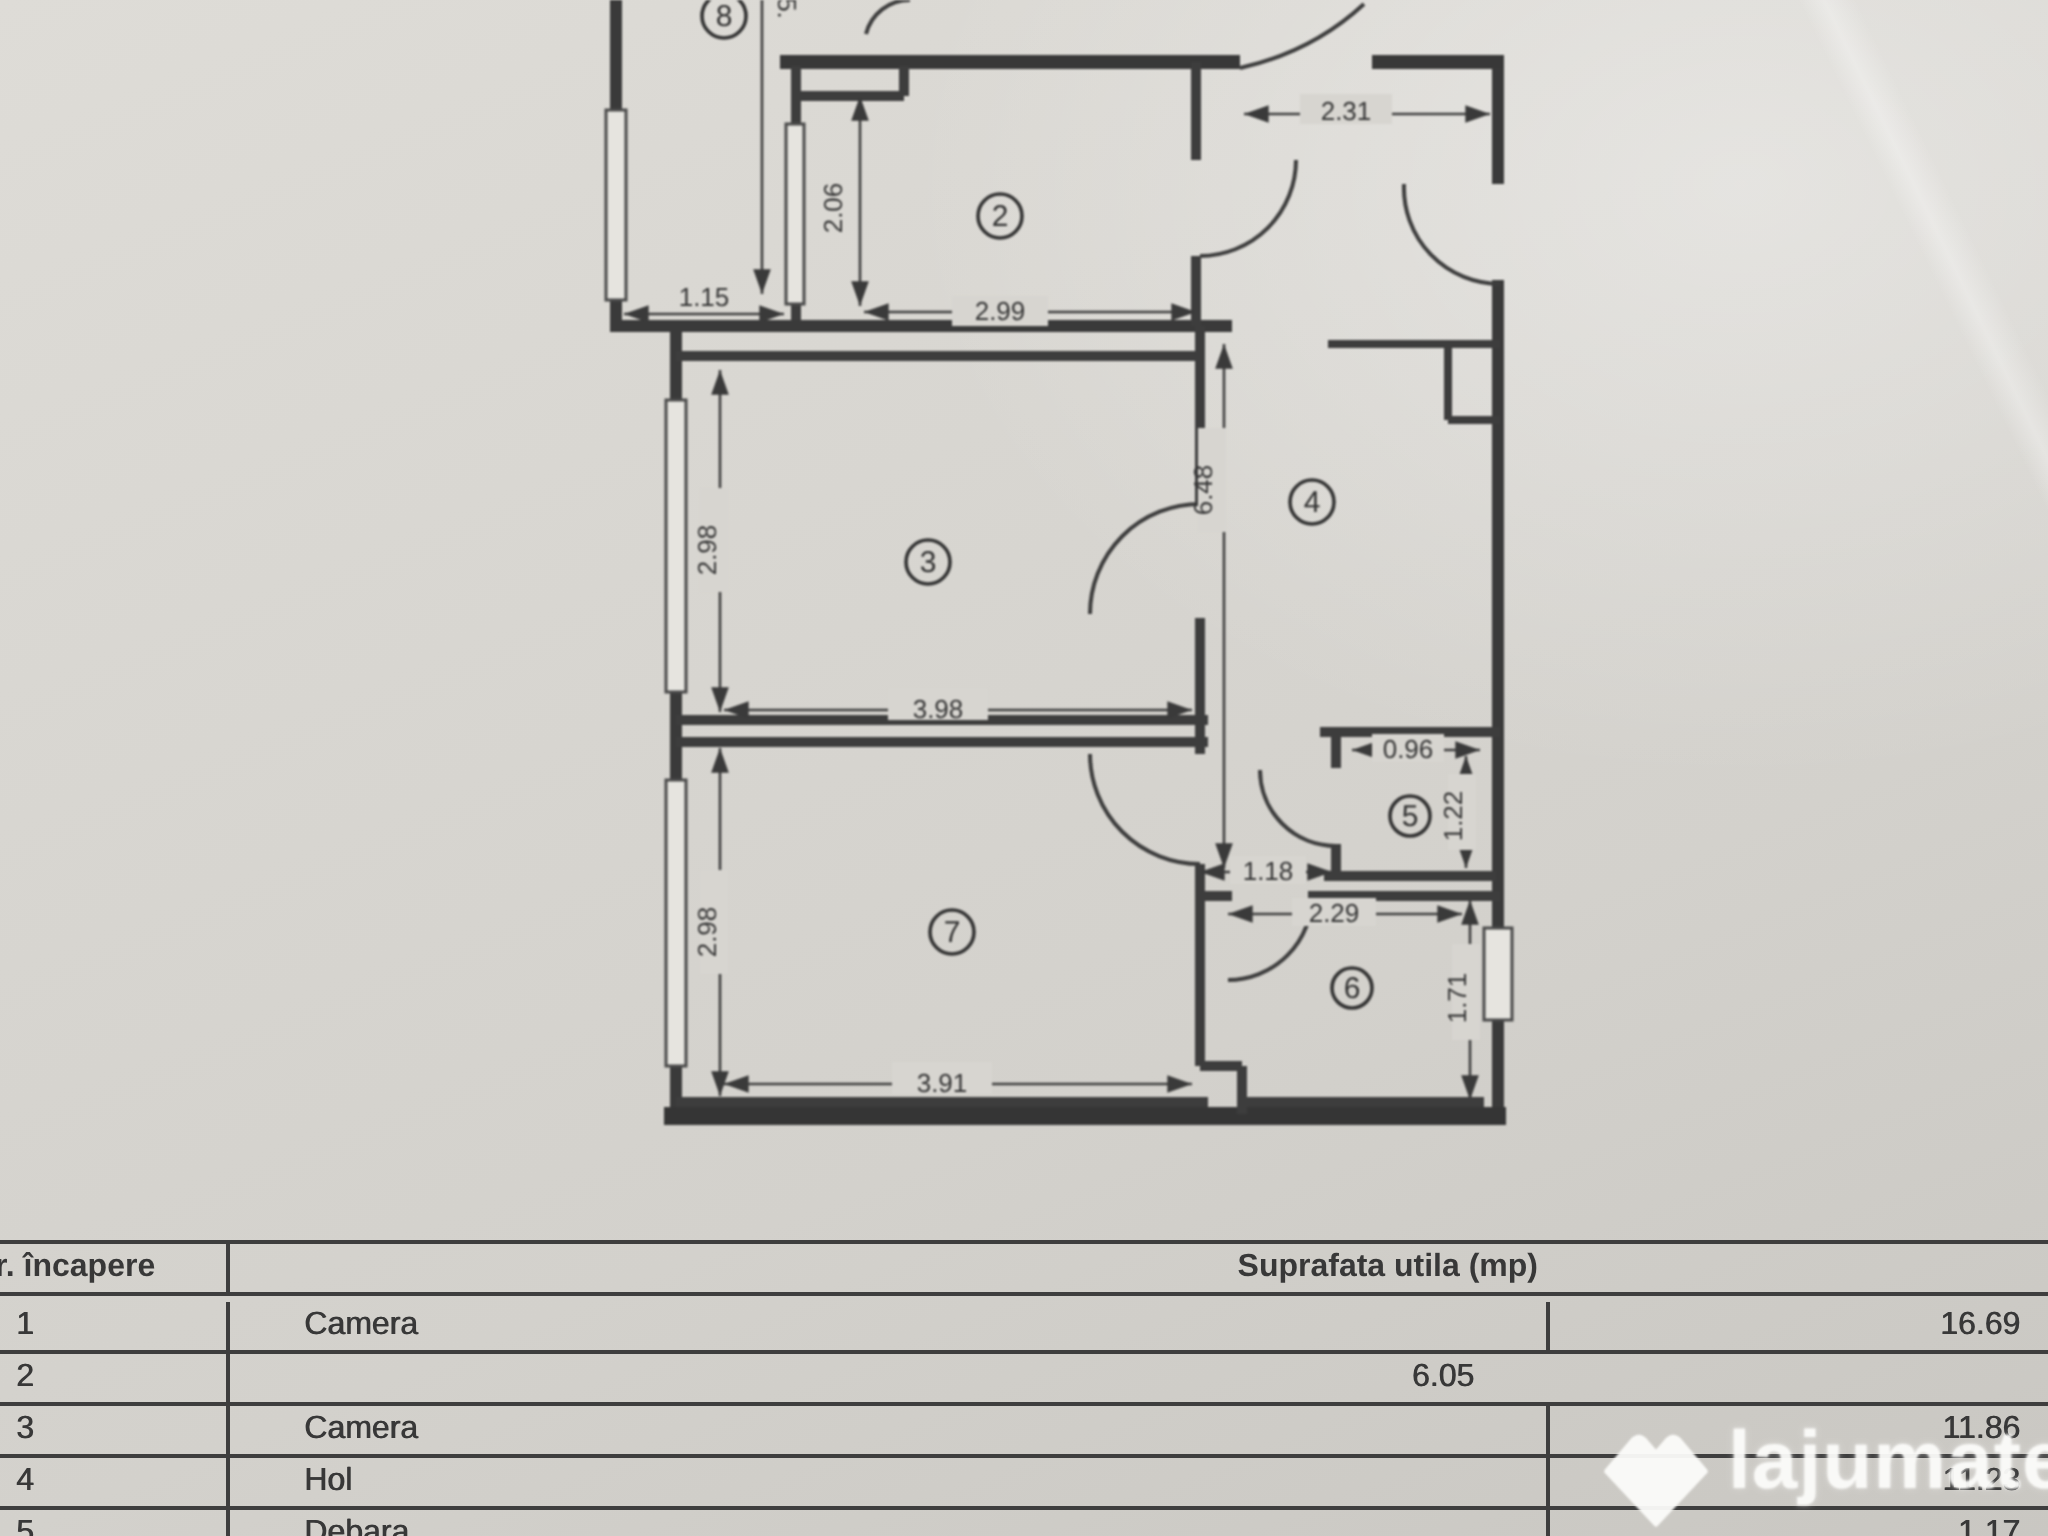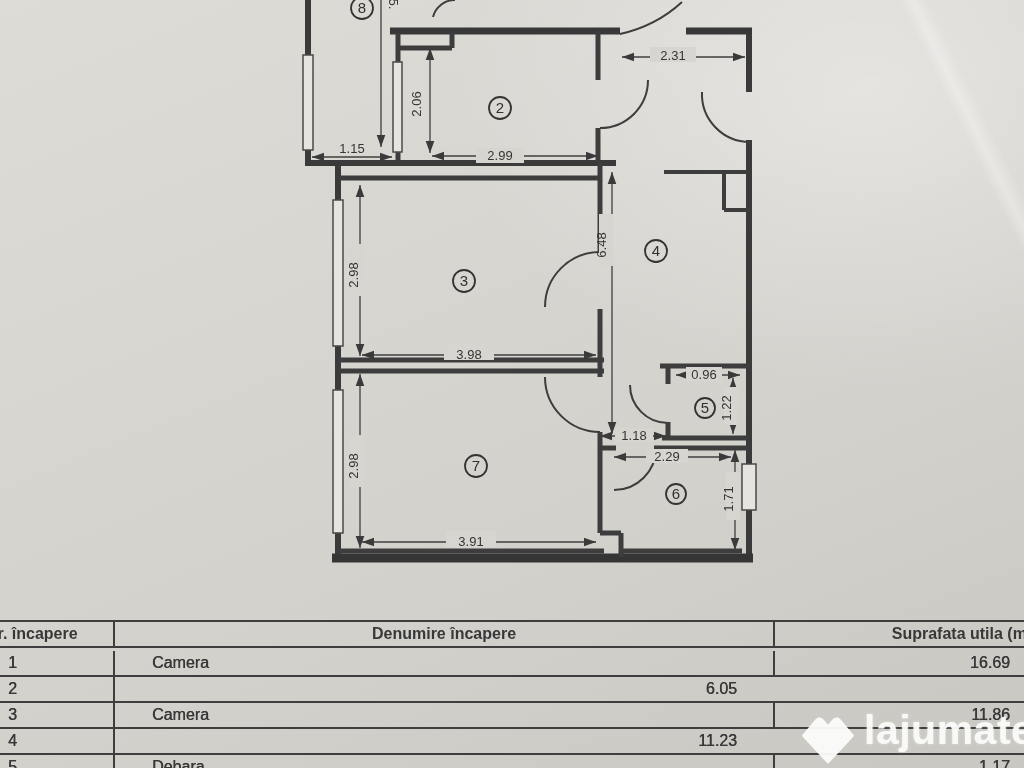--- a/index.html
+++ b/index.html
@@ -179,39 +179,39 @@
       <g>
         <circle class="rcirc" cx="476" cy="466" r="11"></circle>
         <text class="rnum" x="476" y="471">7</text>
       </g>
     </g>
   </svg>
 
   <div class="tbl">
     <div class="trow hd">
       <div class="c1">Nr. încapere</div>
-      <div class="c2">Denumire încapere</div>
       <div class="c3">Suprafata utila (mp)</div>
     </div>
     <div class="trow">
       <div class="c1">1</div>
       <div class="c2">Camera</div>
       <div class="c3">16.69</div>
     </div>
     <div class="trow">
       <div class="c1">2</div>
       <div class="c3">6.05</div>
     </div>
     <div class="trow">
       <div class="c1">3</div>
       <div class="c2">Camera</div>
       <div class="c3">11.86</div>
     </div>
     <div class="trow">
       <div class="c1">4</div>
+      <div class="c2">Hol</div>
       <div class="c3">11.23</div>
     </div>
     <div class="trow">
       <div class="c1">5</div>
       <div class="c2">Debara</div>
       <div class="c3">1.17</div>
     </div>
   </div>
 
   <div class="wm">

